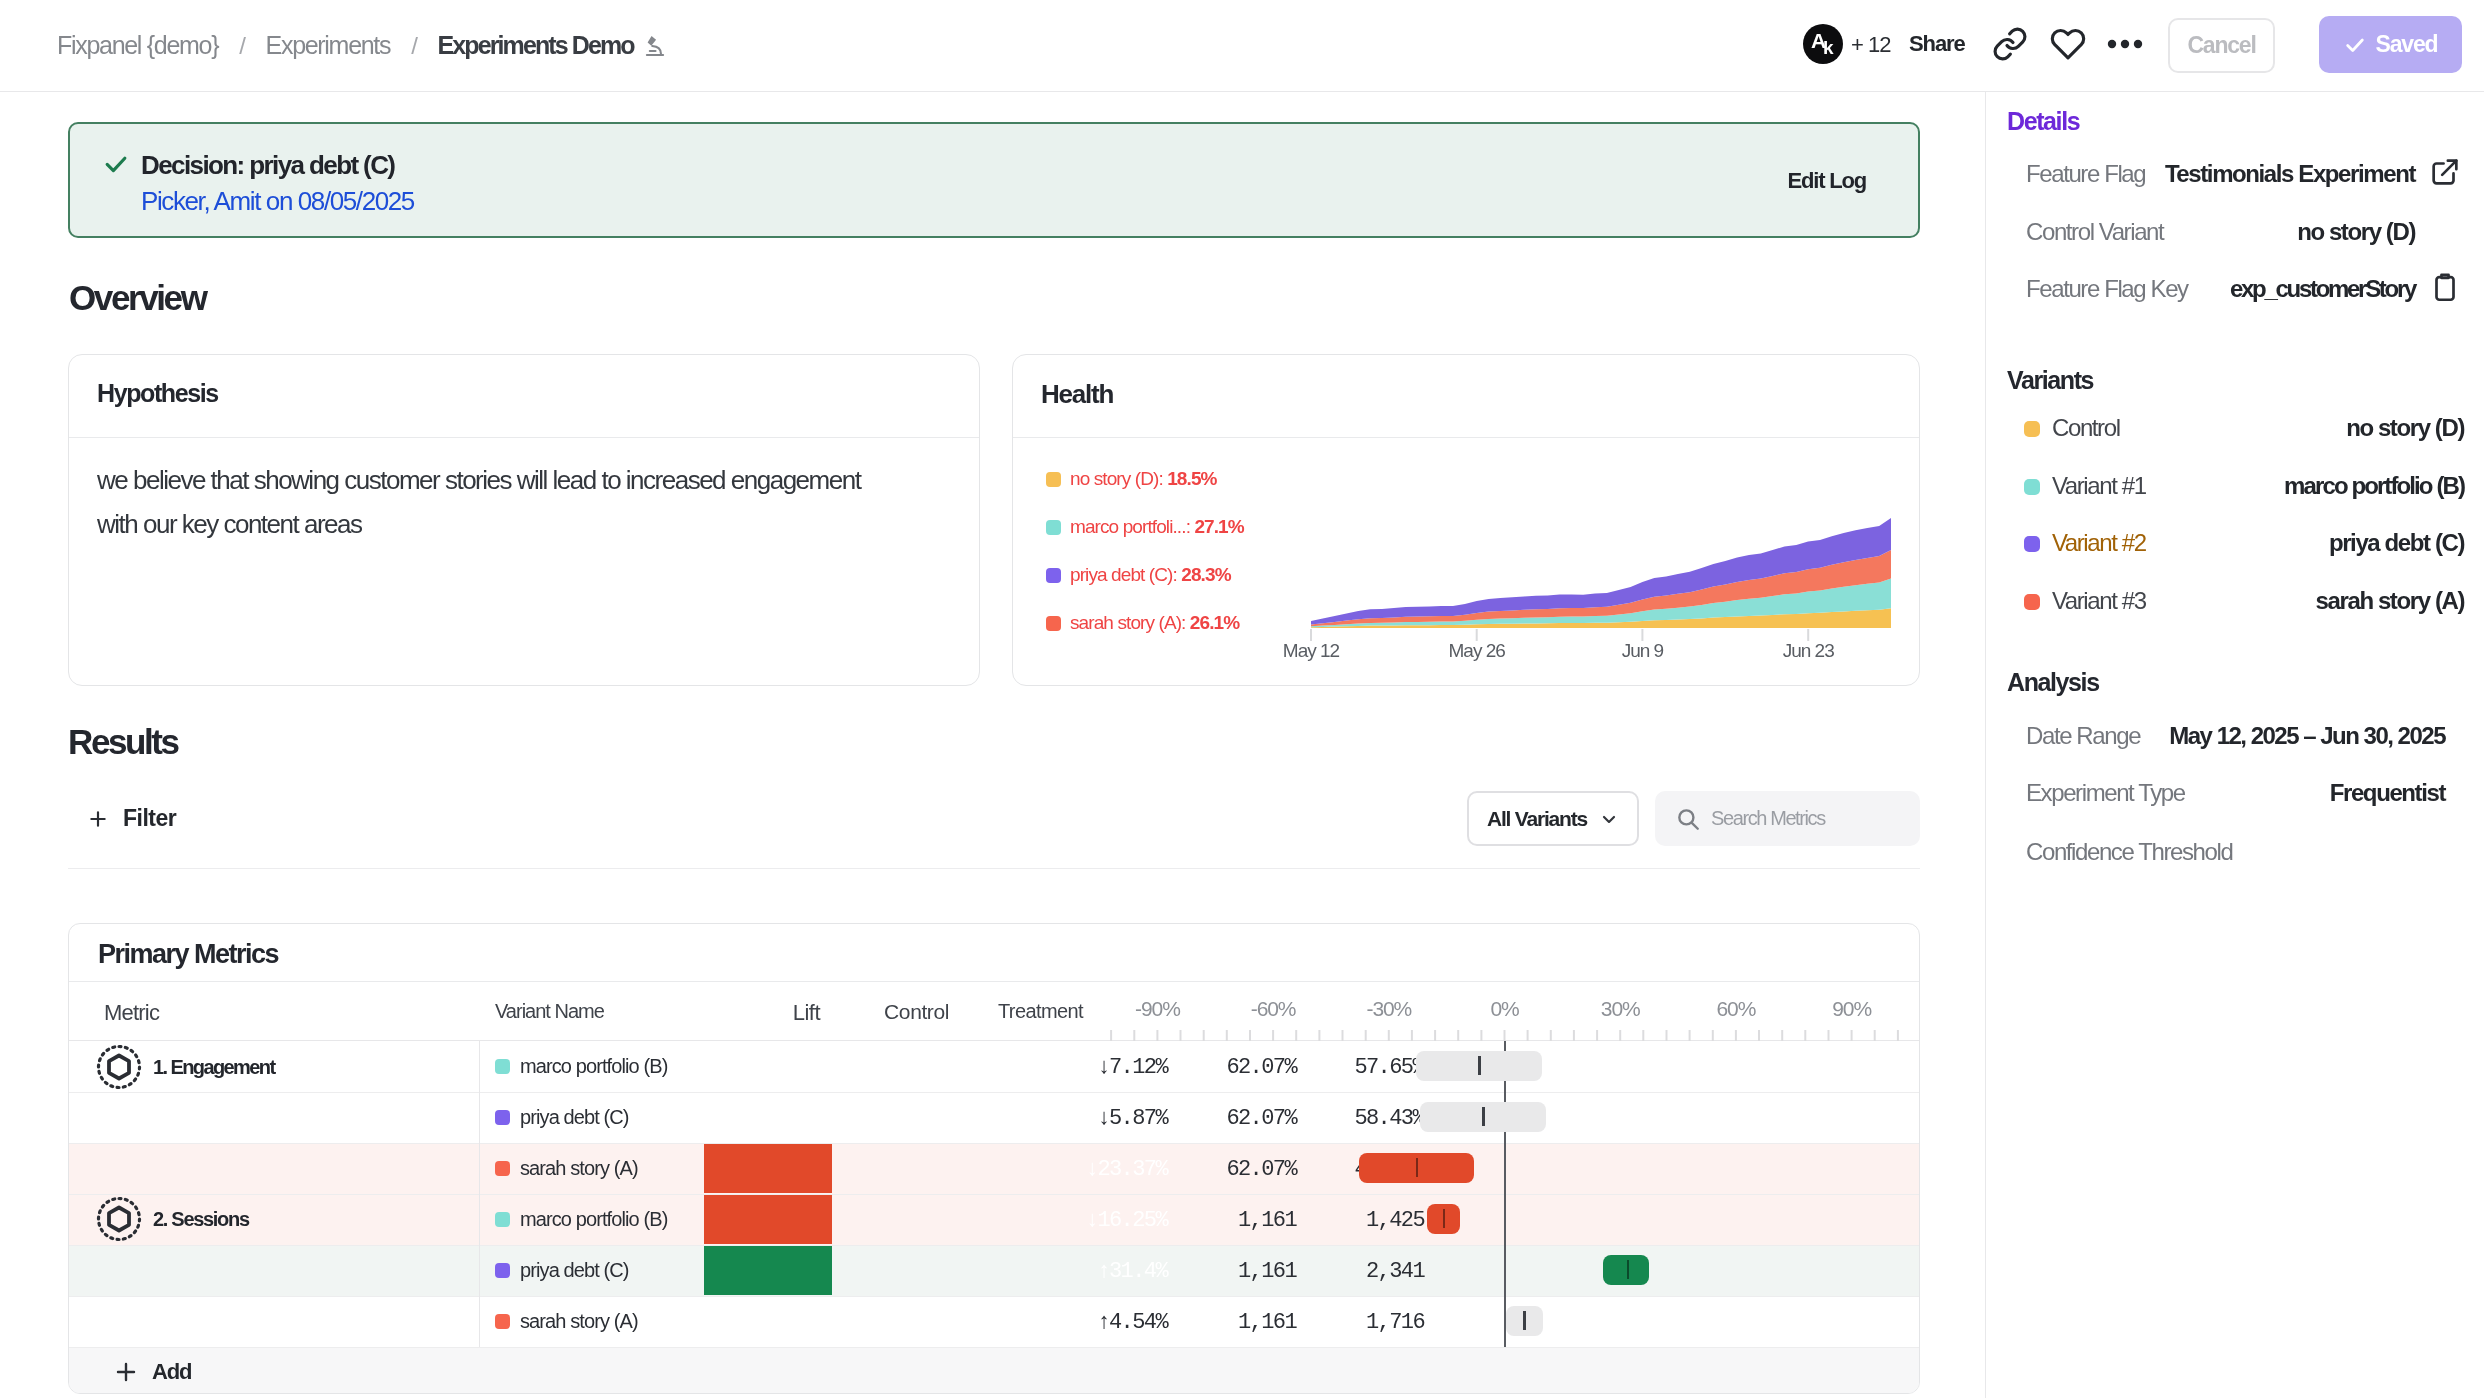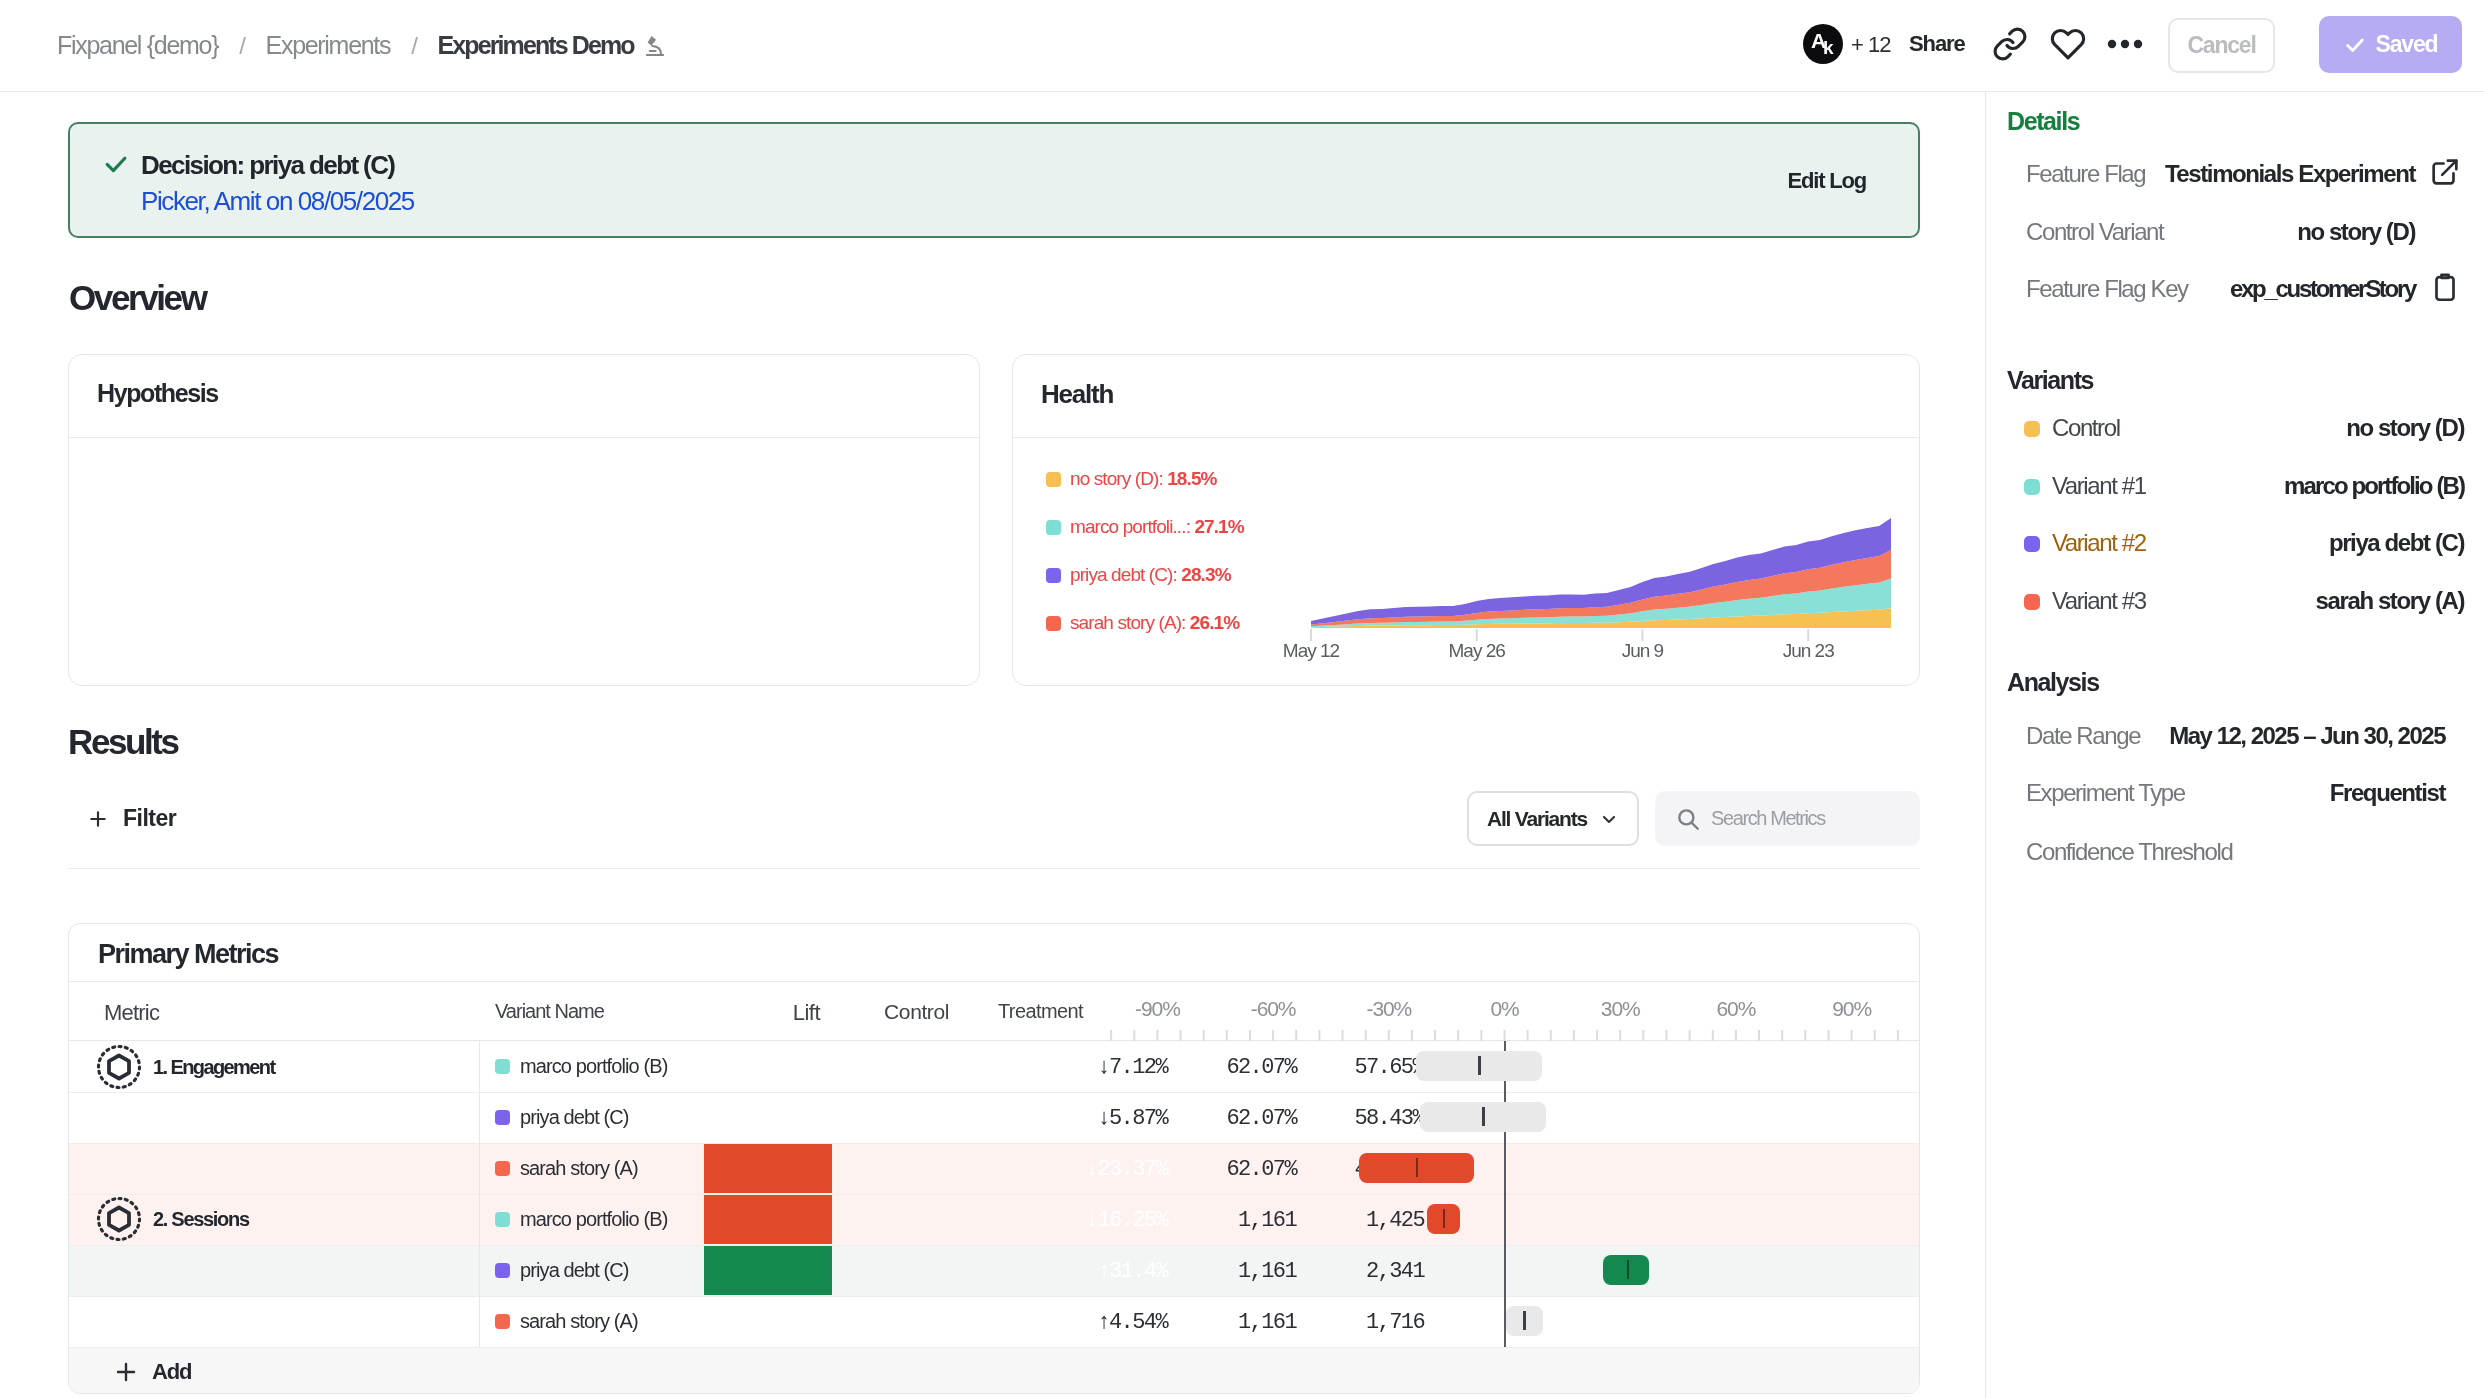--- a/index.html
+++ b/index.html
@@ -85,20 +85,21 @@
     <div class="tt">Decision: priya debt (C)</div>
     <div class="st">Picker, Amit on 08/05/2025</div>
     <div class="el">Edit Log</div>
   </div>
 
   <div class="h2 abs" style="left:69px;top:278px;">Overview</div>
 
   <div class="card abs" style="left:68px;top:354px;width:912px;height:332px;">
     <div class="cardtitle" style="left:28px;top:24px;">Hypothesis</div>
     <div class="carddiv" style="top:82px;"></div>
+    <div class="abs" style="left:28px;top:103px;width:860px;font-size:26px;letter-spacing:-1.5px;line-height:44px;color:#33373d;">we believe that showing customer stories will lead to increased engagement<br>with our key content areas</div>
   </div>
 
   <div class="card abs" style="left:1012px;top:354px;width:908px;height:332px;">
     <div class="cardtitle" style="left:28px;top:24px;font-size:26px;letter-spacing:-1.2px;">Health</div>
     <div class="carddiv" style="top:82px;"></div>
     <div id="legend" style="position:absolute;left:33px;top:100px;font-size:19px;letter-spacing:-0.9px;color:#ef4444;">
       <div style="height:48px;display:flex;align-items:center;gap:9px;">
           <span style="width:15px;height:15px;border-radius:4px;background:#f6bf54;"></span>
           <span>no story (D): <b>18.5%</b></span>
         </div>
@@ -289,21 +290,21 @@
           <svg width="24" height="24" viewBox="0 0 24 24" fill="none" stroke="#2a2d33" stroke-width="2.4" stroke-linecap="round">
             <path d="M12 4v16M4 12h16"></path>
           </svg>
           <span style="font-size:22px;font-weight:bold;letter-spacing:-1.2px;color:#24272c;">Add</span>
         </div>
       </div>
   </div>
 
   <div class="abs" style="left:1985px;top:92px;width:499px;height:1306px;border-left:1px solid #e8e8ea;"></div>
   <div id="sidebar" class="abs" style="left:1985px;top:92px;width:499px;height:1306px;font-size:24px;letter-spacing:-1.4px;color:#74777d;">
-    <div class="abs" style="left:22px;top:15px;font-size:25px;font-weight:bold;letter-spacing:-1.4px;color:#15803d;">Details</div>
+    <div class="abs" style="left:22px;top:15px;font-size:25px;font-weight:bold;letter-spacing:-1.4px;color:#6d28d9;">Details</div>
     <div class="abs" style="left:41px;top:68px;">Feature Flag</div>
     <div class="abs" style="right:69px;top:68px;font-weight:bold;color:#23262b;">Testimonials Experiment</div>
     <svg class="abs" style="right:22px;top:63px;" width="34" height="34" viewBox="0 0 24 24" fill="none" stroke="#2a2d33" stroke-width="1.9" stroke-linecap="round" stroke-linejoin="round">
         <path d="M18 13v5a2 2 0 0 1-2 2H6a2 2 0 0 1-2-2V8a2 2 0 0 1 2-2h5"></path>
         <path d="M14 4h6v6"></path>
         <path d="M10 14 20 4"></path>
       </svg>
     <div class="abs" style="left:41px;top:126px;">Control Variant</div>
     <div class="abs" style="right:69px;top:126px;font-weight:bold;color:#23262b;">no story (D)</div>
     <div class="abs" style="left:41px;top:183px;">Feature Flag Key</div>

